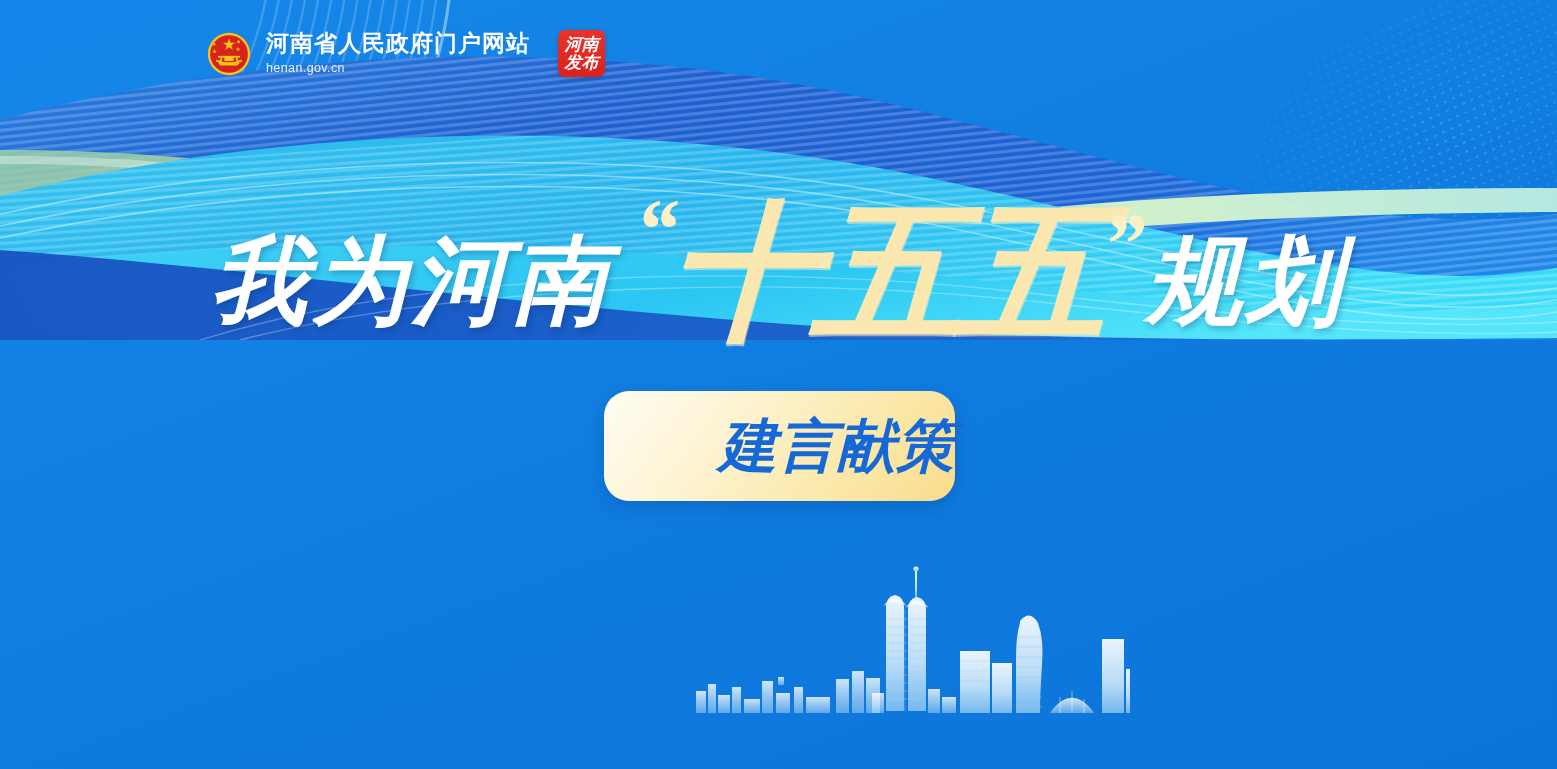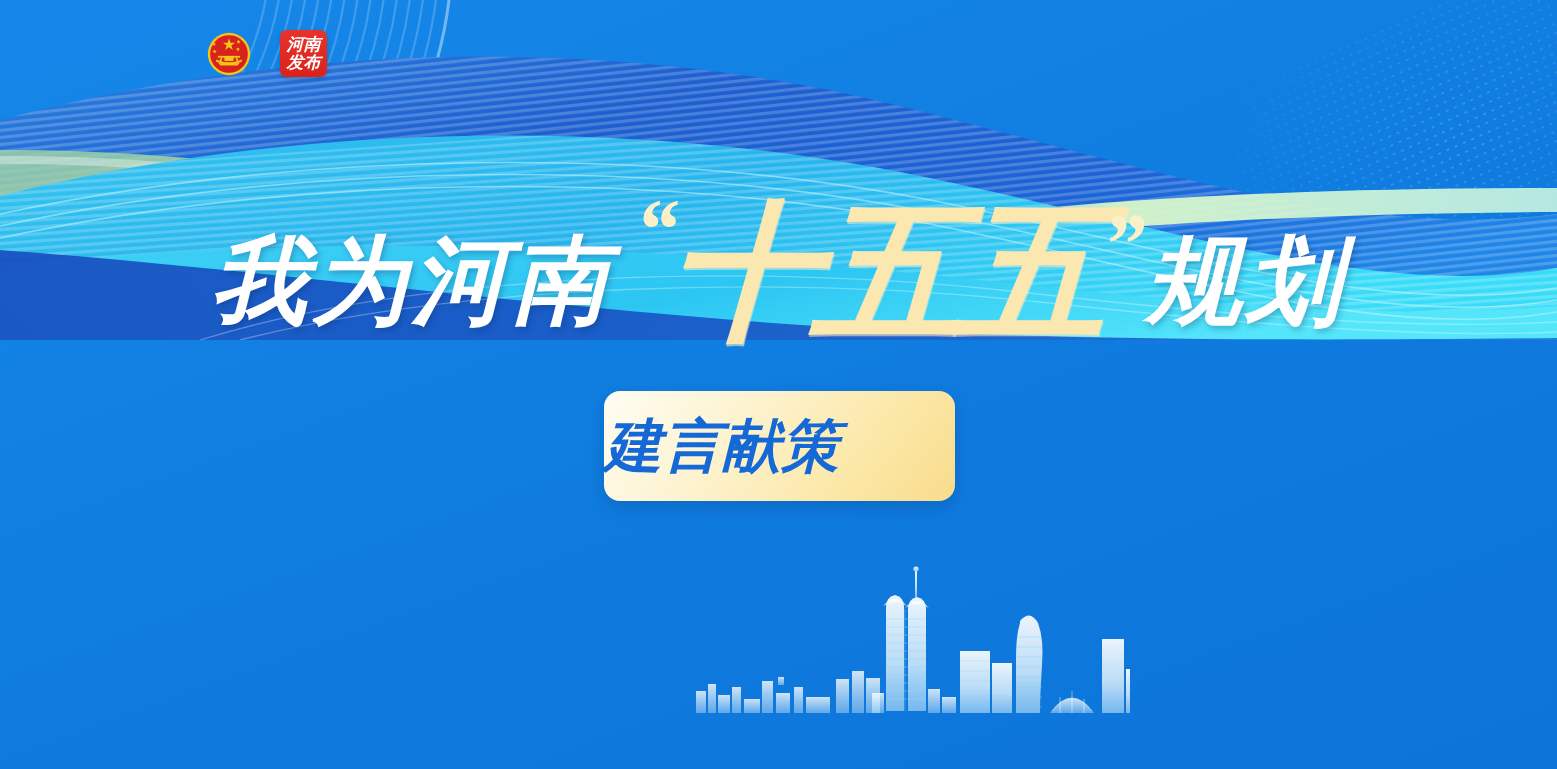--- a/index.html
+++ b/index.html
@@ -143,25 +143,25 @@
     font-family: "DejaVu Serif", "Liberation Serif", serif;
     text-shadow: 1px 2px 0 rgba(253,240,199,.55);
     transform: translateY(4px) skewX(-2deg);
   }
 
   
   .cta {
     position: absolute;
     left: 604px; top: 391px;
     width: 351px; height: 110px;
-    border-radius: 16px;
+    border-radius: 25px;
     background: linear-gradient(128deg, #fffdf3 0%, #fdf4d4 32%, #fbe7a6 72%, #f8dc8c 100%);
     display: flex;
     align-items: center;
-    justify-content: flex-start;
+    justify-content: flex-end;
     box-shadow: 0 6px 16px rgba(0,35,80,.18);
     z-index: 16;
   }
   .cta-label {
     color: #1569d6;
     font-size: 58px;
     font-weight: bold;
     font-style: italic;
     letter-spacing: 1px;
     line-height: 1;
@@ -396,20 +396,24 @@
         <polygon points="34,24 36.1,29.4 41.6,29.4 37.2,32.9 38.8,38.4 34,35.1 29.2,38.4 30.8,32.9 26.4,29.4 31.9,29.4" transform="scale(0.62) translate(-4,40)"></polygon>
         <polygon points="66,24 68.1,29.4 73.6,29.4 69.2,32.9 70.8,38.4 66,35.1 61.2,38.4 62.8,32.9 58.4,29.4 63.9,29.4" transform="scale(0.62) translate(46,32)"></polygon>
         <path d="M26,54 h48 v4 h-48 Z"></path>
         <path d="M22,62 q28,12 56,0 l0,5 q-28,12 -56,0 Z"></path>
         <rect x="40" y="56" width="20" height="9" rx="1"></rect>
         <rect x="30" y="70" width="40" height="5" rx="2"></rect>
         <path d="M34,58 l-5,14 M66,58 l5,14" stroke="#f5c518" stroke-width="3.4" fill="none"></path>
       </g>
     </svg>
 
+    <div class="site-names">
+      <div class="site-title">河南省人民政府门户网站</div>
+      <div class="site-url">henan.gov.cn</div>
+    </div>
 
     <div class="release-badge">
       <span>河南</span>
       <span>发布</span>
     </div>
   </div>
 
   <div class="headline">
     <div class="hl-word hl-left">我为河南</div>
 

